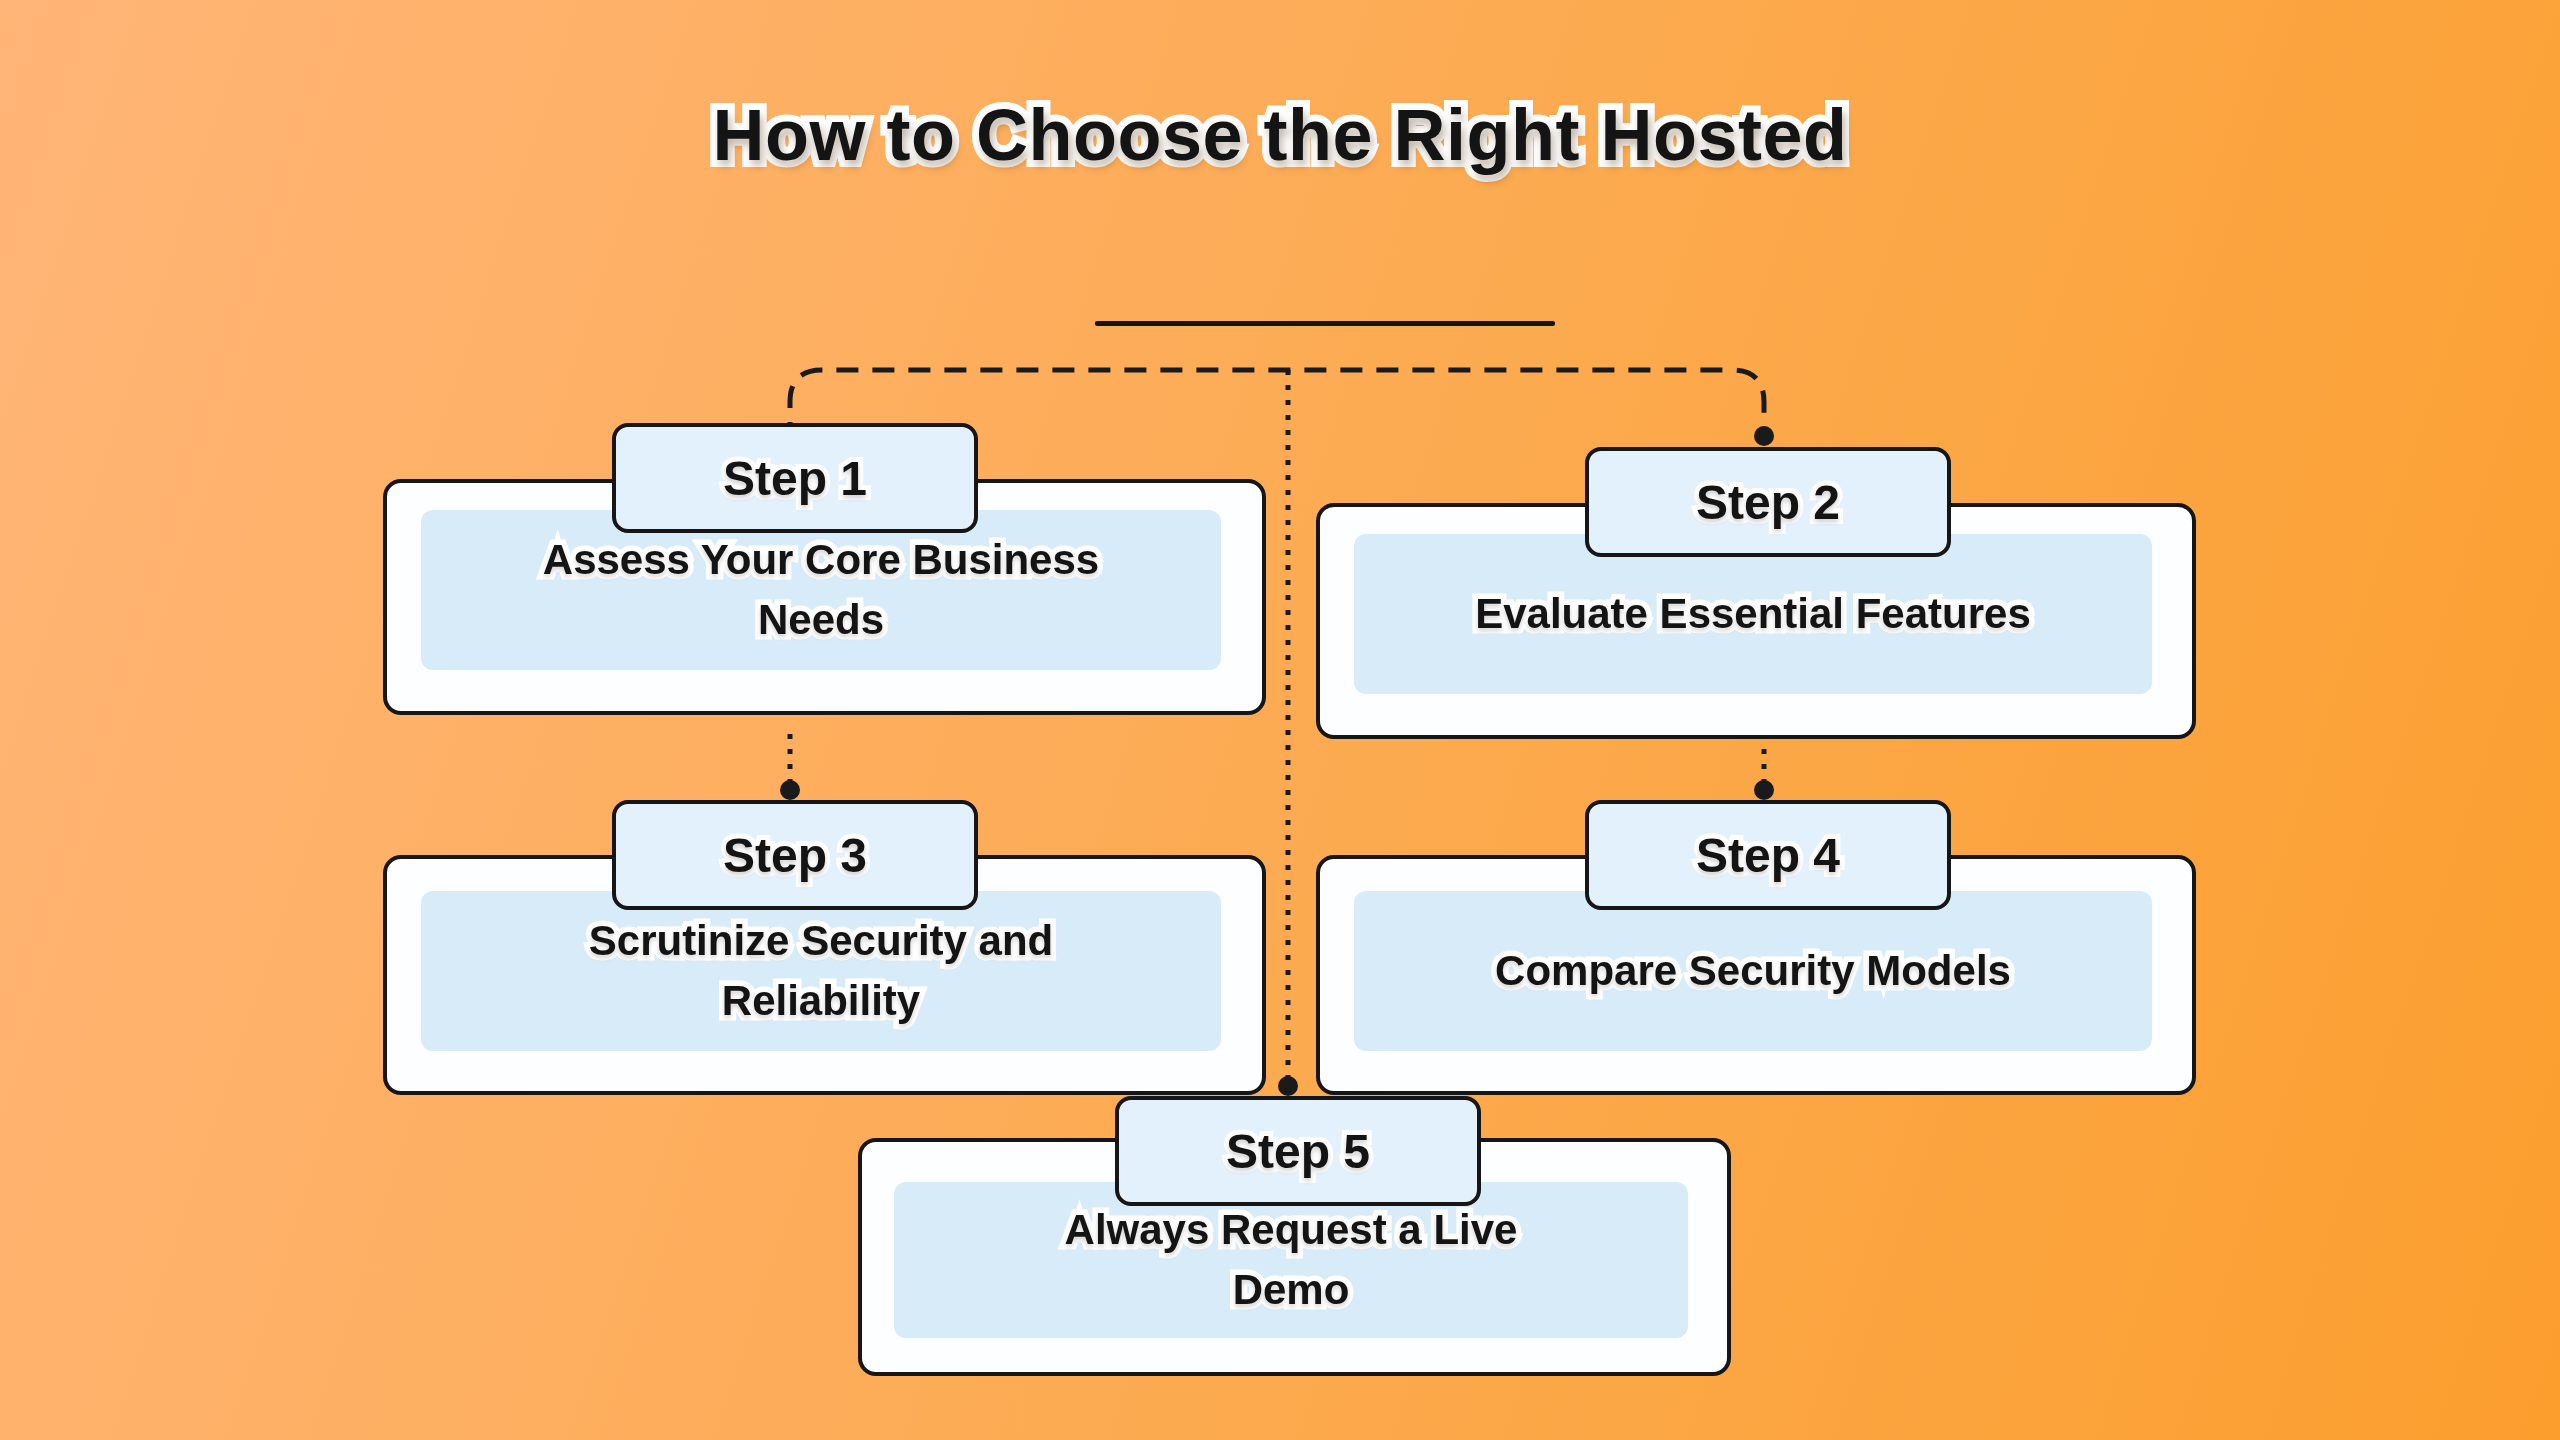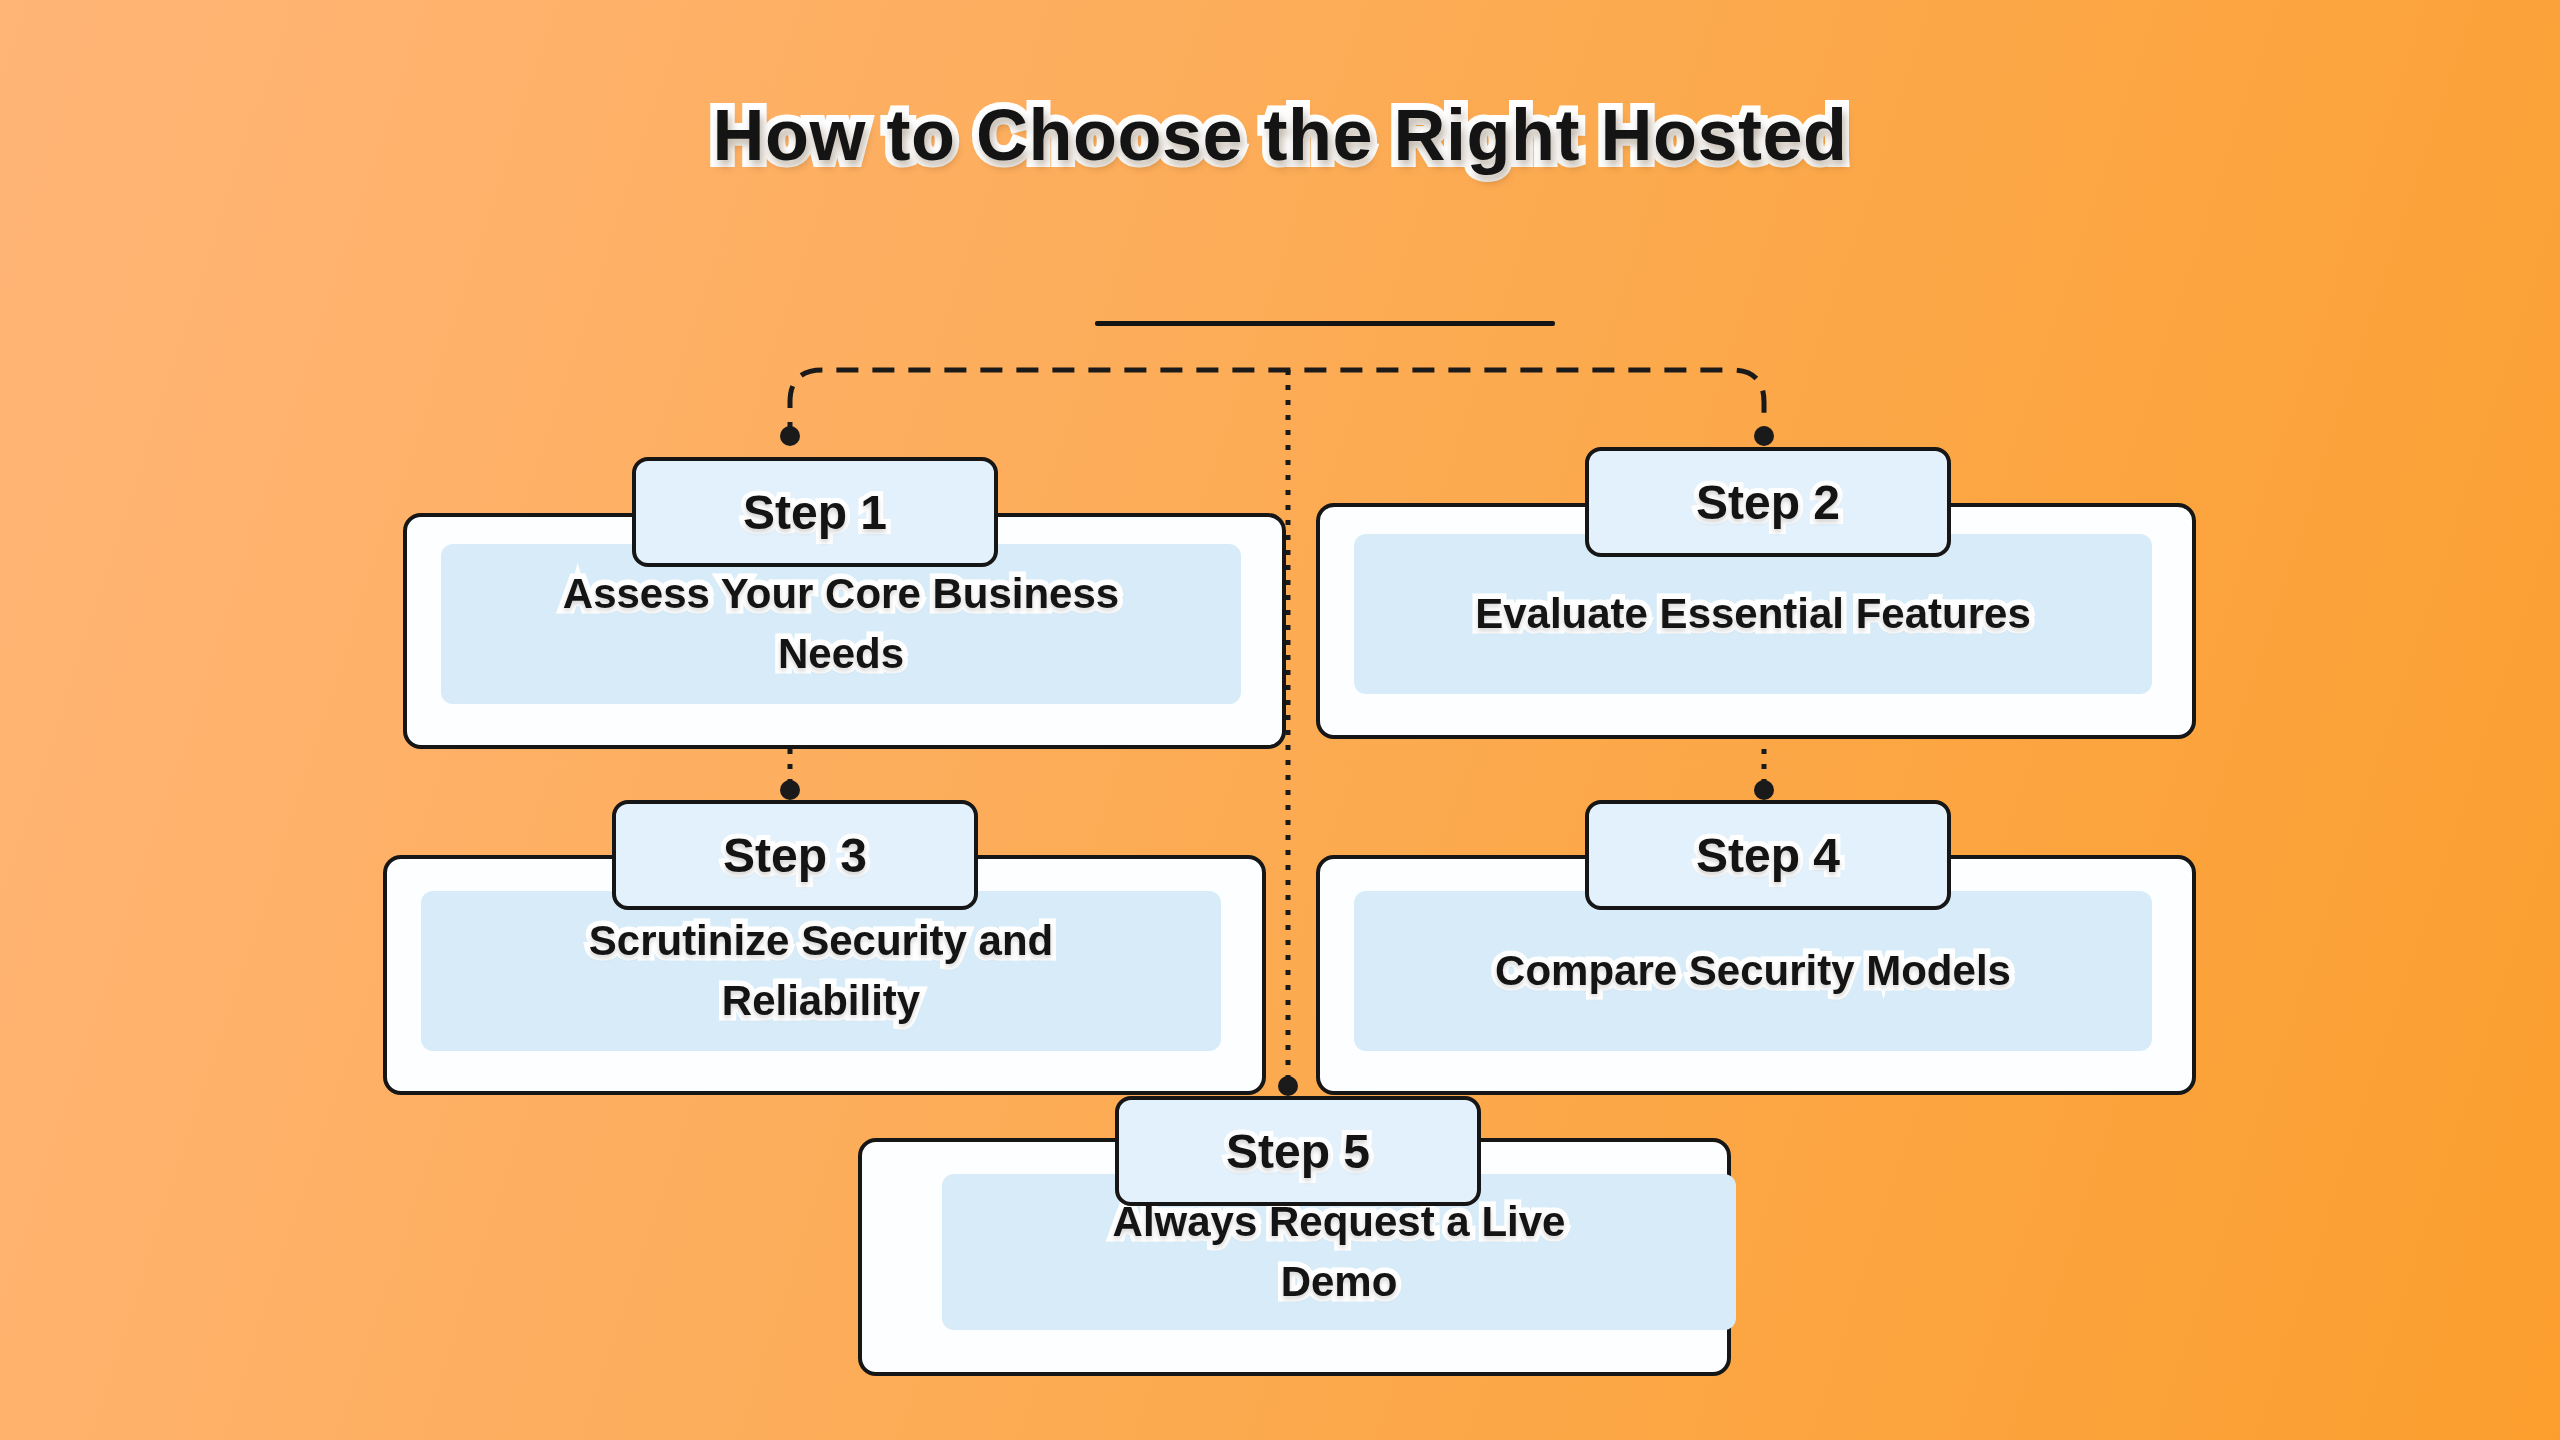--- a/index.html
+++ b/index.html
@@ -40,34 +40,34 @@
   }
   .card-text{
     font-size:42px;line-height:60px;font-weight:800;color:#141414;
     paint-order:stroke fill;-webkit-text-stroke:11px #ffffff;
     text-shadow:0 3px 5px rgba(0,0,0,0.18);
   }
   .w620{max-width:620px;}
   .w560{max-width:560px;}
   .w520{max-width:520px;}
   
-  #card1{left:383px;top:513px;width:875px;height:228px;margin-left:20px;}
+  #card1{left:383px;top:479px;width:875px;height:228px;}
   #card1 .panel{left:34px;top:27px;width:800px;height:160px;}
   #card1 .tab{left:225px;top:-60px;width:358px;height:102px;}
   #card2{left:1316px;top:503px;width:872px;height:228px;}
   #card2 .panel{left:34px;top:27px;width:798px;height:160px;}
   #card2 .tab{left:265px;top:-60px;width:358px;height:102px;}
   #card3{left:383px;top:855px;width:875px;height:232px;}
   #card3 .panel{left:34px;top:32px;width:800px;height:160px;}
   #card3 .tab{left:225px;top:-59px;width:358px;height:102px;}
   #card4{left:1316px;top:855px;width:872px;height:232px;}
   #card4 .panel{left:34px;top:32px;width:798px;height:160px;}
   #card4 .tab{left:265px;top:-59px;width:358px;height:102px;}
   #card5{left:858px;top:1138px;width:865px;height:230px;}
-  #card5 .panel{left:32px;top:32px;width:794px;height:156px;margin-left:48px;}
+  #card5 .panel{left:32px;top:40px;width:794px;height:156px;}
   #card5 .tab{left:253px;top:-46px;width:358px;height:102px;}
 </style>
 </head>
 <body>
 
 <div class="stage">
 
   <svg class="connectors" width="2560" height="1440" viewBox="0 0 2560 1440">
     <path d="M790,444 L790,402 Q790,370 822,370 L1732,370 Q1764,370 1764,402 L1764,444" fill="none" stroke="#1a1a1a" stroke-width="5" stroke-dasharray="22 14"></path>
     <path d="M1288,370 L1288,1080" fill="none" stroke="#1a1a1a" stroke-width="5" stroke-dasharray="5 10"></path>

